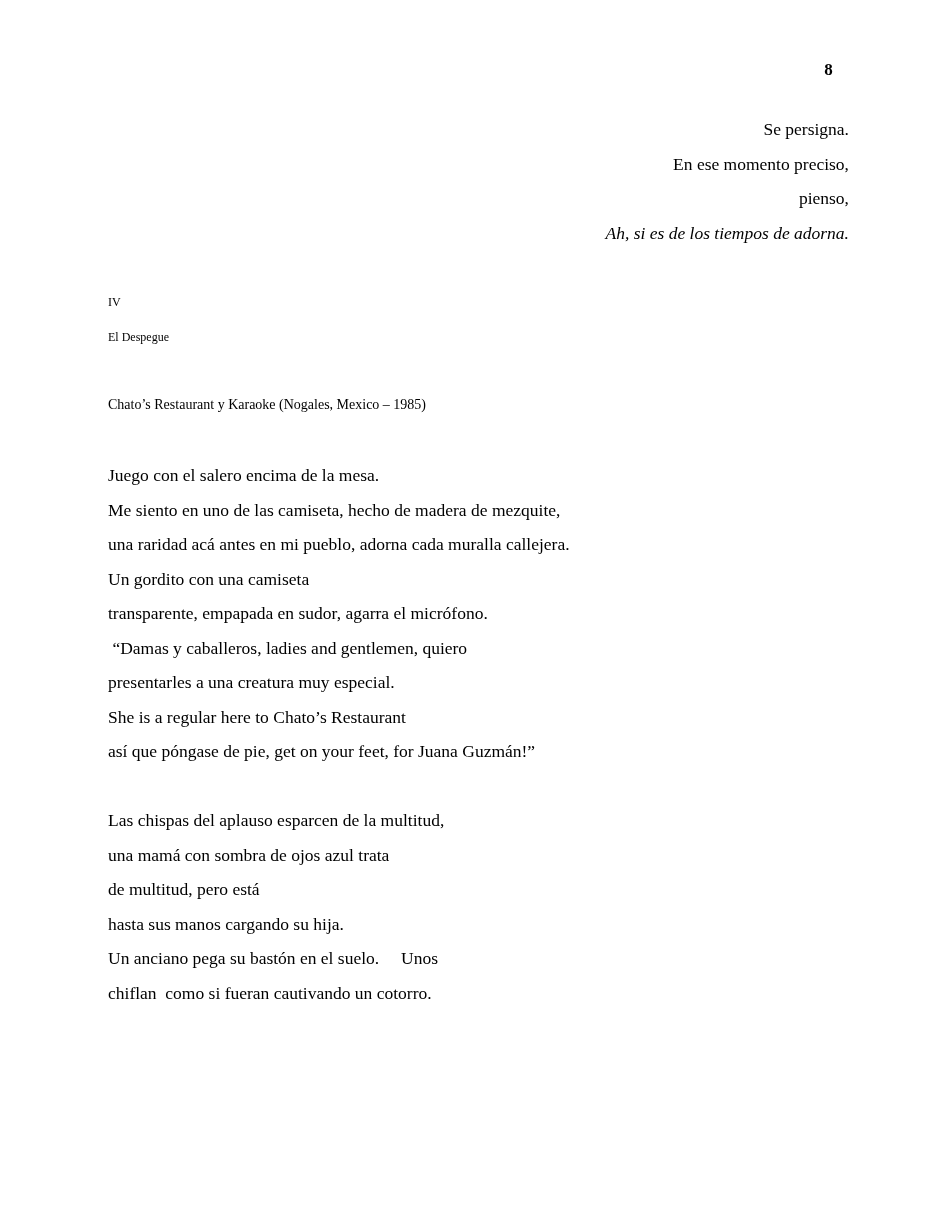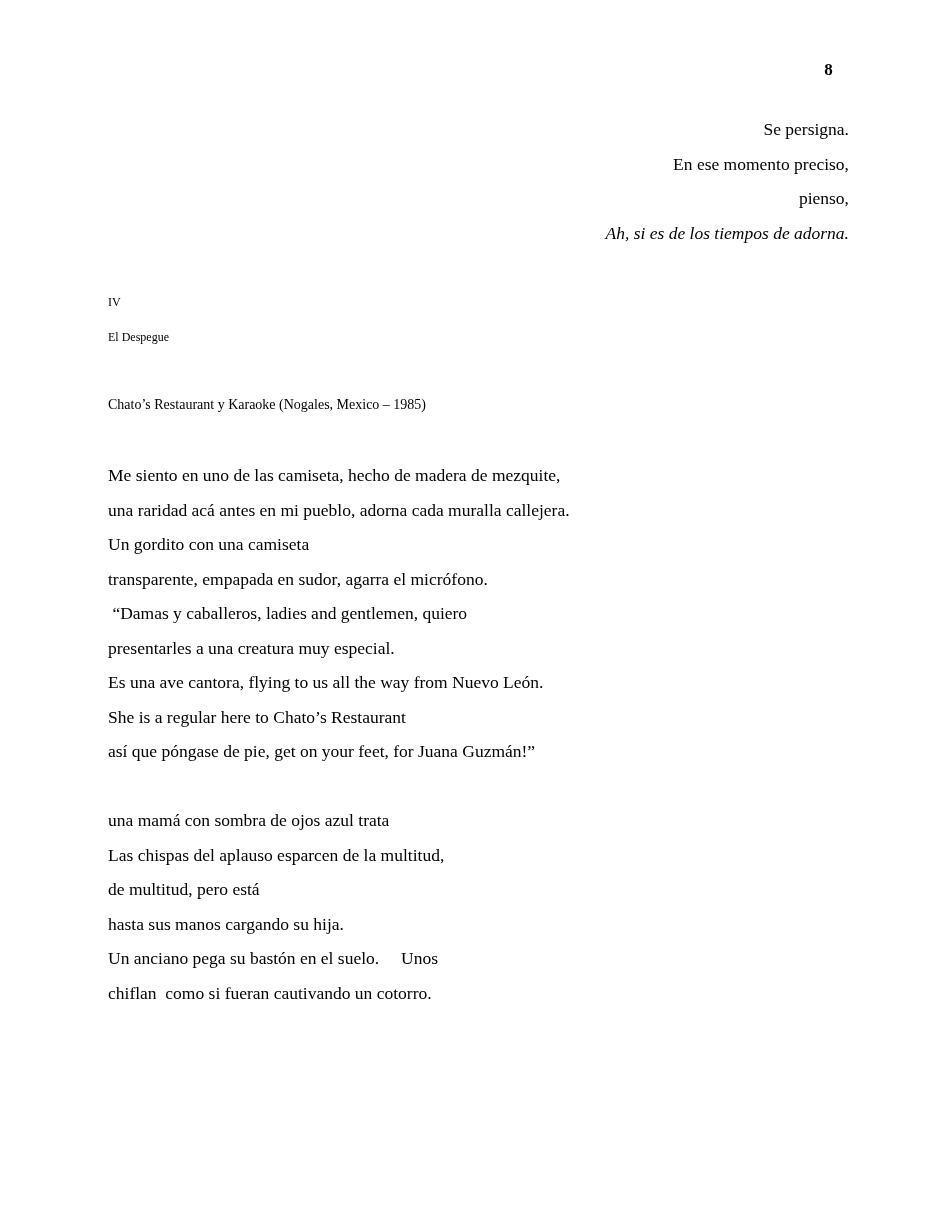--- a/index.html
+++ b/index.html
@@ -113,34 +113,34 @@
   <div class="section-head">
     <div class="line">IV</div>
     <div class="line">El Despegue</div>
   </div>
 
   <div class="poem-setting">Chato’s Restaurant y Karaoke (Nogales, Mexico – 1985)</div>
 
   <div class="stanzas">
 
     <div class="stanza">
+      <div class="line">Juego con el salero encima de la mesa.</div>
       <div class="line">Me siento en uno de las camiseta, hecho de madera de mezquite,</div>
       <div class="line">una raridad acá antes en mi pueblo, adorna cada muralla callejera.</div>
       <div class="line">Un gordito con una camiseta</div>
       <div class="line">transparente, empapada en sudor, agarra el micrófono.</div>
       <div class="line"> “Damas y caballeros, ladies and gentlemen, quiero</div>
       <div class="line">presentarles a una creatura muy especial.</div>
-      <div class="line">Es una ave cantora, flying to us all the way from Nuevo León.</div>
       <div class="line">She is a regular here to Chato’s Restaurant</div>
       <div class="line">así que póngase de pie, get on your feet, for Juana Guzmán!”</div>
     </div>
 
     <div class="stanza">
+      <div class="line">Las chispas del aplauso esparcen de la multitud,</div>
       <div class="line">una mamá con sombra de ojos azul trata</div>
-      <div class="line">Las chispas del aplauso esparcen de la multitud,</div>
       <div class="line">de multitud, pero está</div>
       <div class="line">hasta sus manos cargando su hija.</div>
       <div class="line">Un anciano pega su bastón en el suelo.  Unos</div>
       <div class="line">chiflan  como si fueran cautivando un cotorro.</div>
     </div>
 
   </div>
 
 </div>
 

